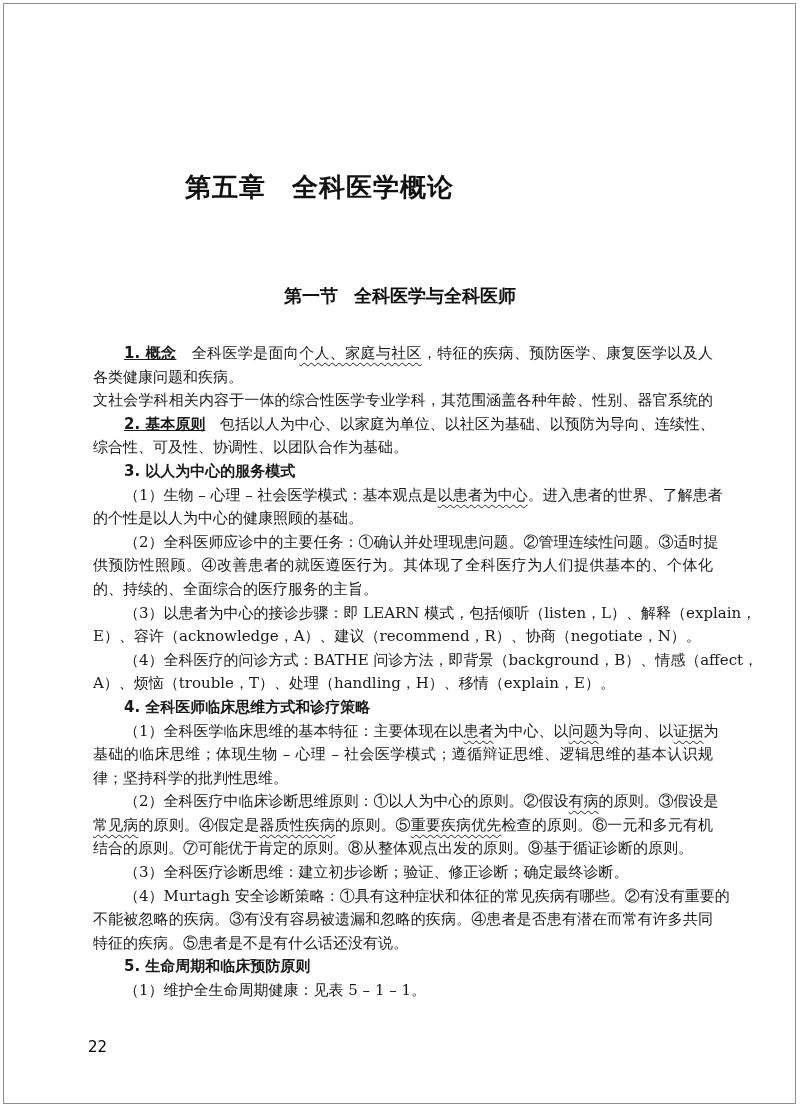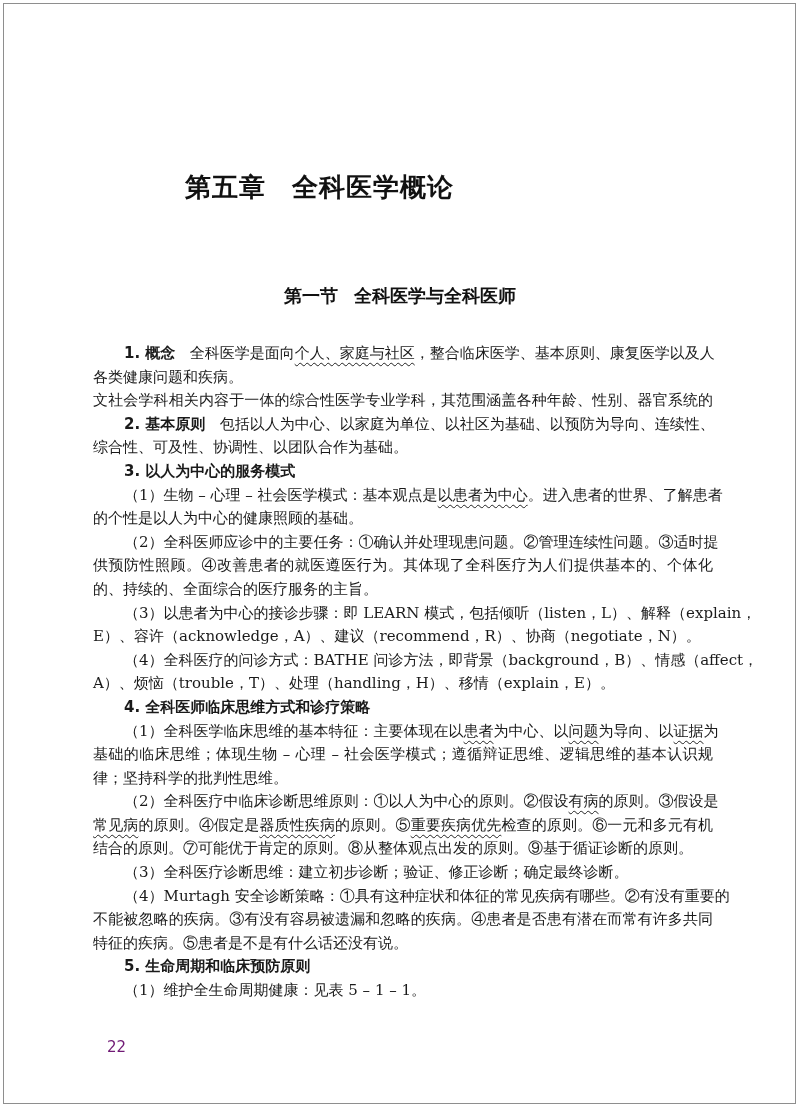--- a/index.html
+++ b/index.html
@@ -10,41 +10,41 @@
   .chapter-title .gap { display:inline-block; width:26px; }
   .section-title { position:absolute; left:0; width:800px; top:284px; text-align:center;
     font-family:"DejaVu Sans","Liberation Sans",sans-serif; font-weight:bold; font-size:18px; color:#111; }
   .section-title .gap { display:inline-block; width:16px; }
   .body { position:absolute; left:93px; top:342px; width:620px;
     font-family:"DejaVu Serif","Liberation Serif",serif; font-size:15px; color:#1a1a1a; }
   .line { height:23.6px; line-height:23.6px; white-space:nowrap; text-align:justify; text-align-last:justify; overflow:visible; }
   .line.last { text-align-last:left; }
   .line.indent { padding-left:31px; }
   .line.indent-h { padding-left:31px; text-align-last:left; }
-  .kw { font-family:"DejaVu Sans","Liberation Sans",sans-serif; font-weight:bold; }
+  .kw { font-family:"DejaVu Sans","Liberation Sans",sans-serif; font-weight:bold;text-decoration:underline; }
   .head { font-family:"DejaVu Sans","Liberation Sans",sans-serif; font-weight:bold; }
   .wavy { text-decoration: underline wavy #222; text-decoration-thickness:1px; text-underline-offset:4px; }
-  .page-number { position:absolute; left:107px; top:1038px; font-family:"DejaVu Sans","Liberation Sans",sans-serif; font-size:15px; color:#701a75; }
+  .page-number { position:absolute; left:88px; top:1038px; font-family:"DejaVu Sans","Liberation Sans",sans-serif; font-size:15px; color:#000000; }
 </style>
 </head>
 <body>
 
 <div class="frame"></div>
 
 <div class="chapter-title">
   <span>第五章</span><span class="gap"></span><span>全科医学概论</span>
 </div>
 
 <div class="section-title">
   <span>第一节</span><span class="gap"></span><span>全科医学与全科医师</span>
 </div>
 
 <div class="body">
 
-  <div class="line indent"><span class="kw">1. 概念</span>&nbsp;&nbsp;&nbsp;<span>全科医学是面向</span><span class="wavy">个人、家庭与社区</span><span>，整合临床医学、基本原则、康复医学以及人</span></div>
+  <div class="line indent"><span class="kw">1. 概念</span>&nbsp;&nbsp;&nbsp;<span>全科医学是面向</span><span class="wavy">个人、家庭与社区</span><span>，特征的疾病、预防医学、康复医学以及人</span></div>
   <div class="line last">各类健康问题和疾病。</div>
   <div class="line">文社会学科相关内容于一体的综合性医学专业学科，其范围涵盖各种年龄、性别、器官系统的</div>
 
   <div class="line indent"><span class="kw">2. 基本原则</span>&nbsp;&nbsp;&nbsp;<span>包括以人为中心、以家庭为单位、以社区为基础、以预防为导向、连续性、</span></div>
   <div class="line last">综合性、可及性、协调性、以团队合作为基础。</div>
 
   <div class="line indent-h head">3. 以人为中心的服务模式</div>
 
   <div class="line indent"><span>（1）生物 – 心理 – 社会医学模式：基本观点是</span><span class="wavy">以患者为中心</span><span>。进入患者的世界、了解患者</span></div>
   <div class="line last">的个性是以人为中心的健康照顾的基础。</div>

